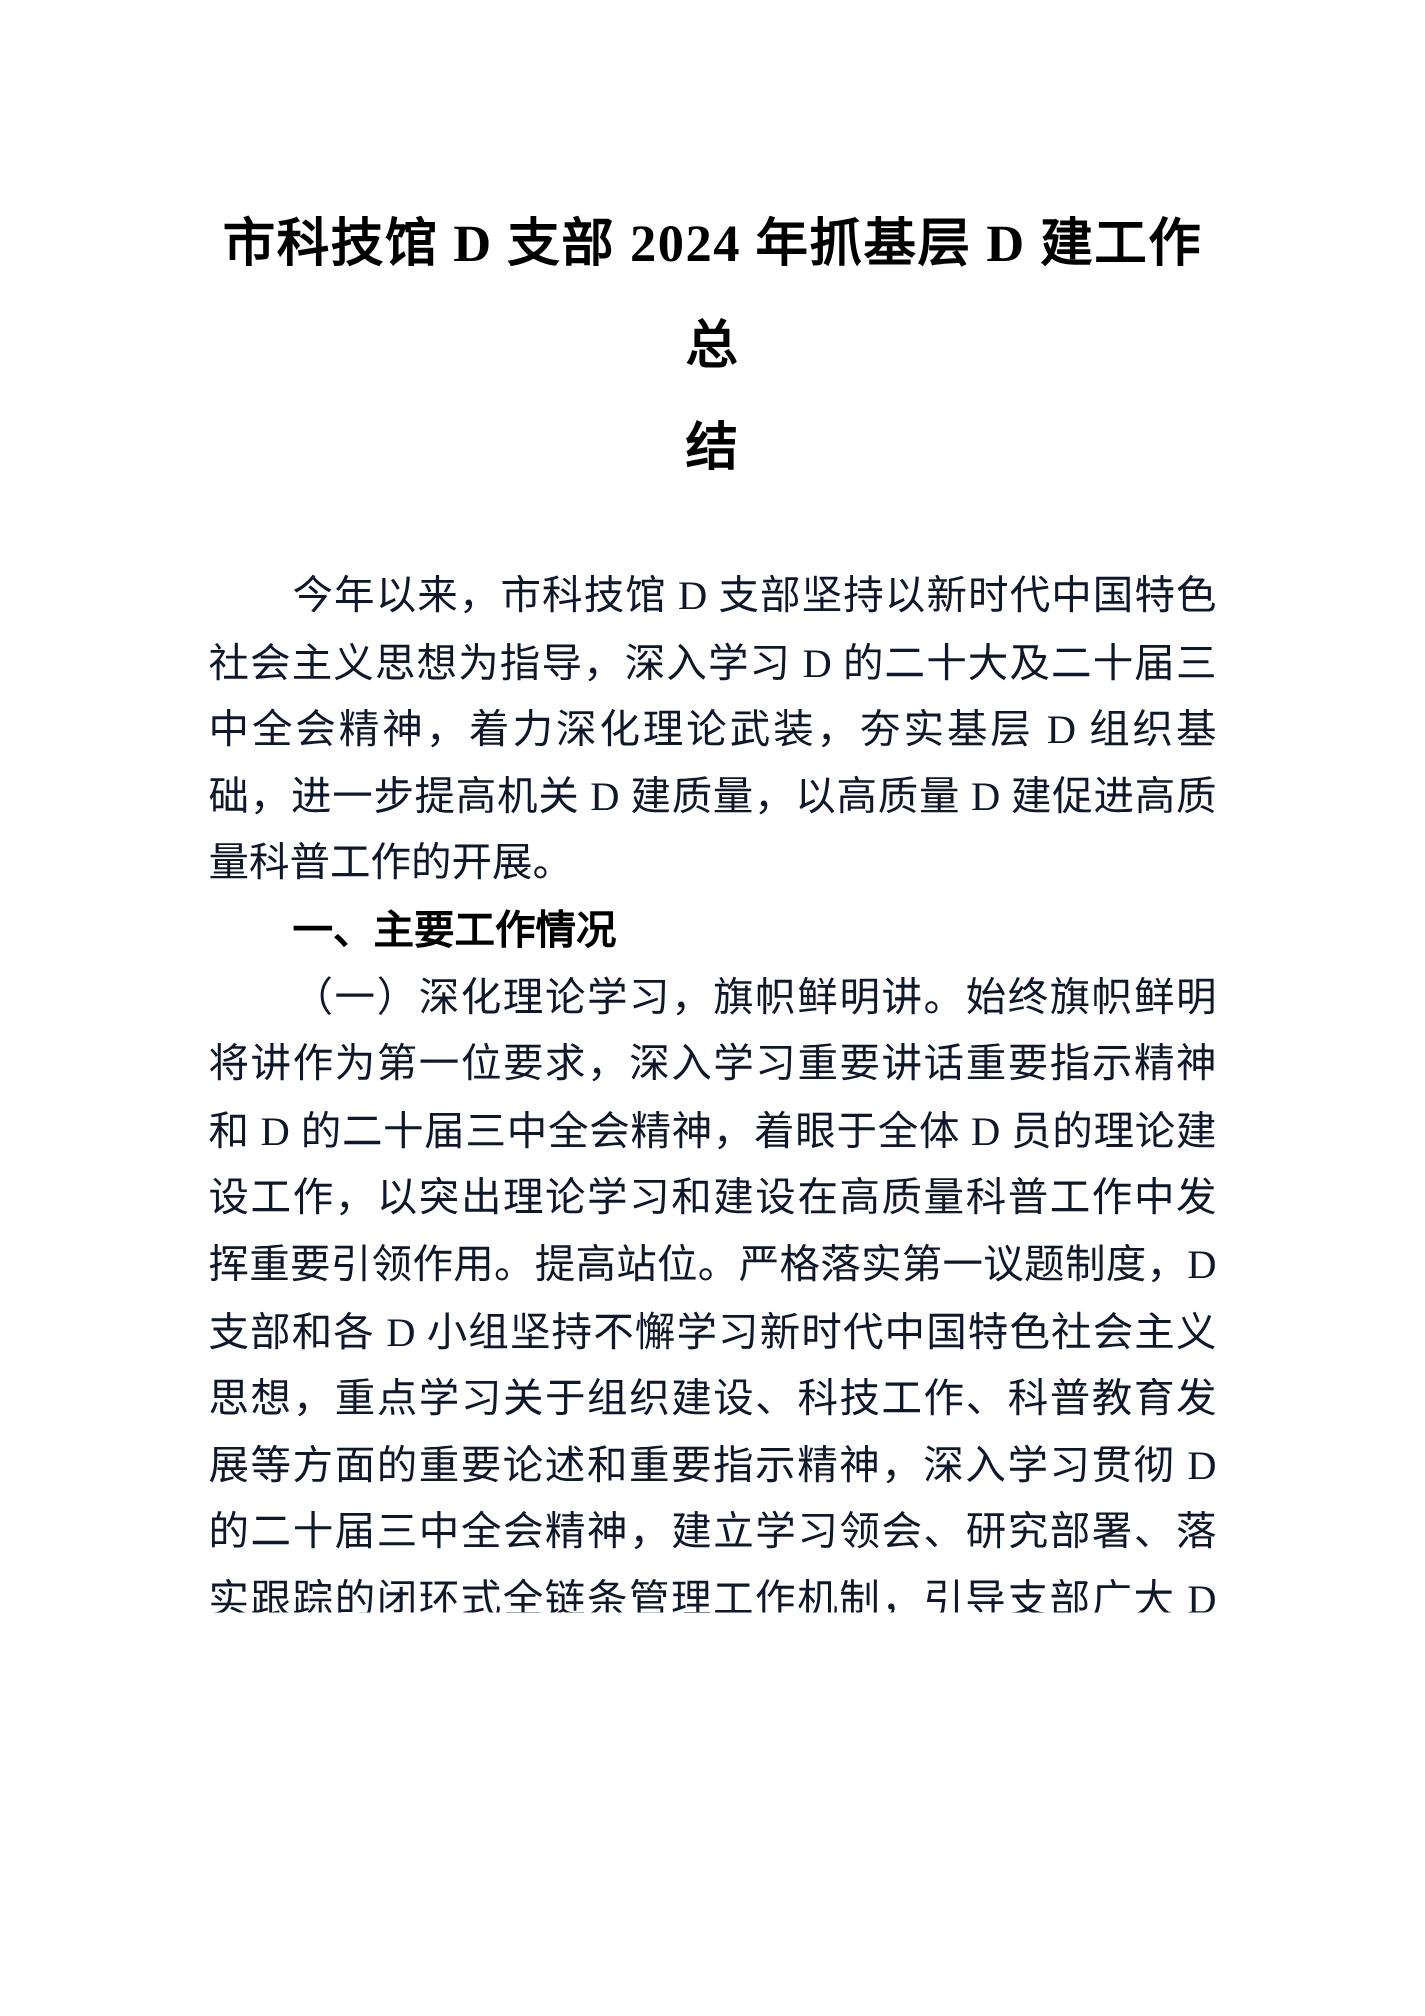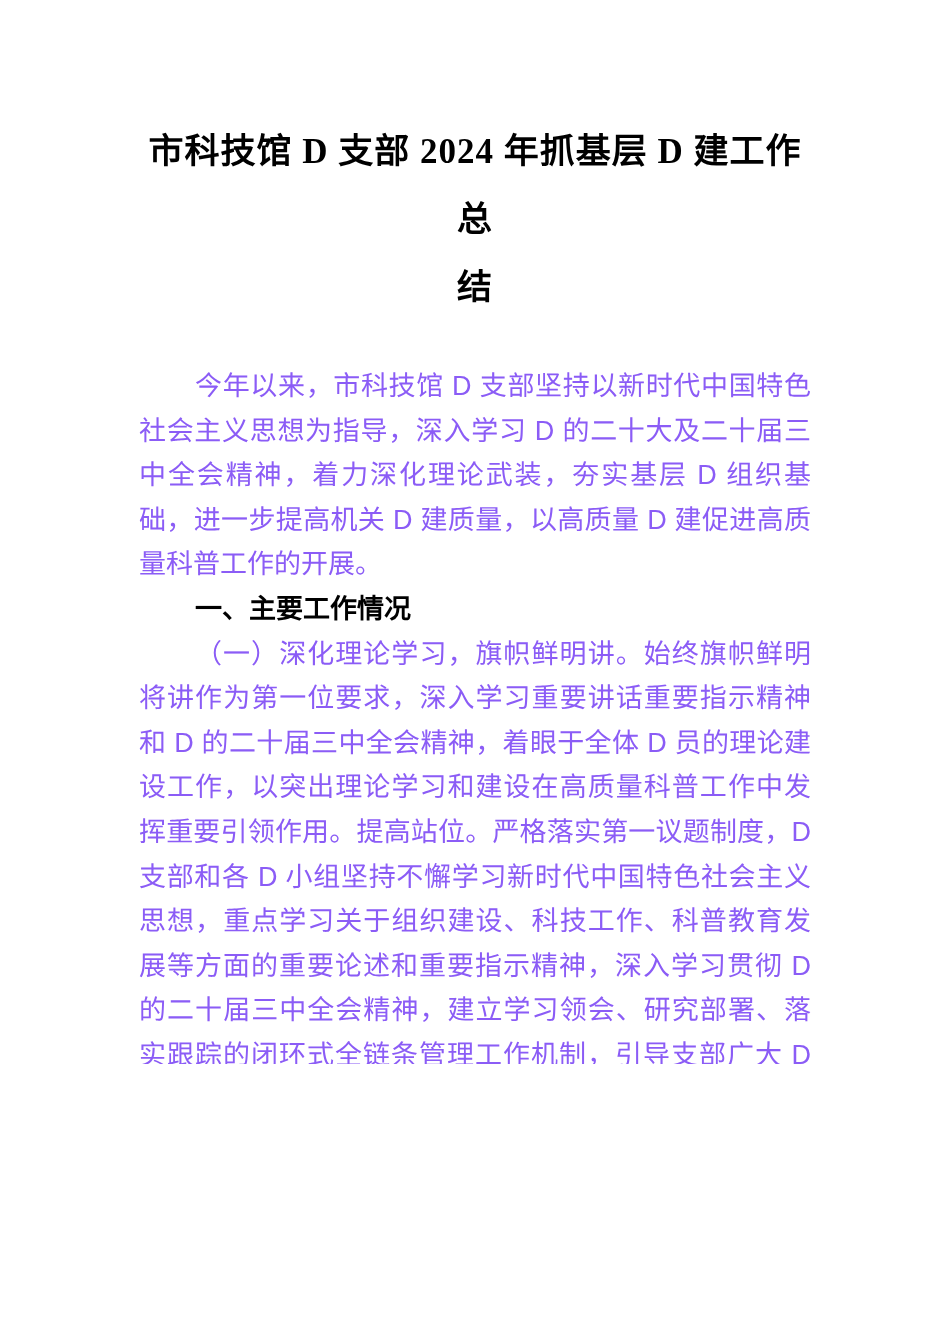--- a/index.html
+++ b/index.html
@@ -6,21 +6,21 @@
     margin: 0;
     padding: 0;
     background: #ffffff;
   }
   .page {
     position: relative;
     width: 950px;
     height: 1060px;
     background: #ffffff;
     overflow: hidden;
-    margin: 4px auto;
+    margin: 15px auto;
   }
   .content {
     width: 672px;
     margin: 0 auto;
   }
   .doc-title {
     margin: 114px 0 0 0;
     padding: 0;
     font-family: "Liberation Serif", "DejaVu Serif", serif;
     font-size: 35px;
@@ -32,24 +32,24 @@
   }
   .doc-title .title-line {
     display: block;
   }
   .doc-body {
     margin-top: 42px;
   }
   .para {
     margin: 0;
     padding: 0;
-    font-family: Liberation Sans, sans-serif;
+    font-family: Liberation Serif, serif;
     font-size: 27px;
     line-height: 44.6px;
-    color: #8b5cf6;
+    color: #0f172a;
     text-align: justify;
     text-justify: inter-ideograph;
     text-indent: 56px;
   }
   .section-heading {
     margin: 0;
     padding: 0;
     font-family: Liberation Serif, serif;
     font-size: 27px;
     font-weight: 700;

